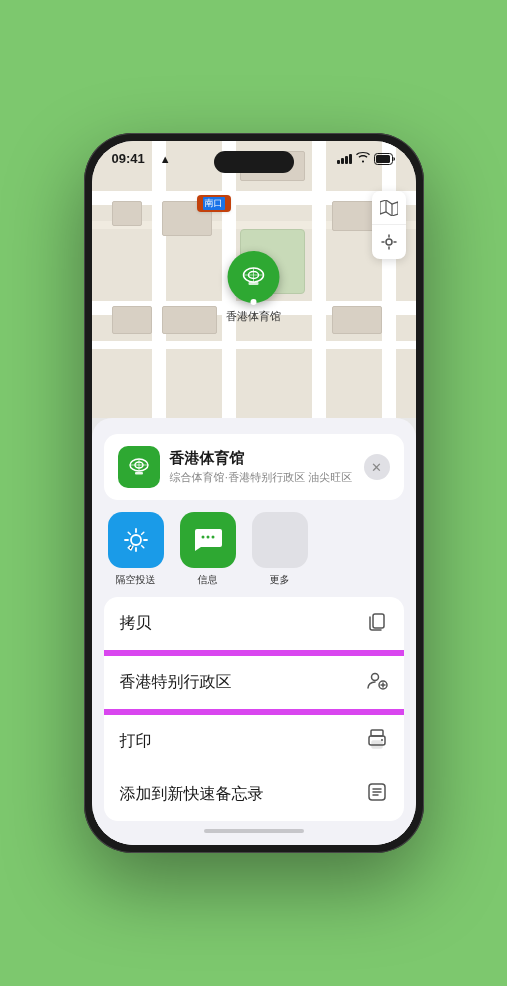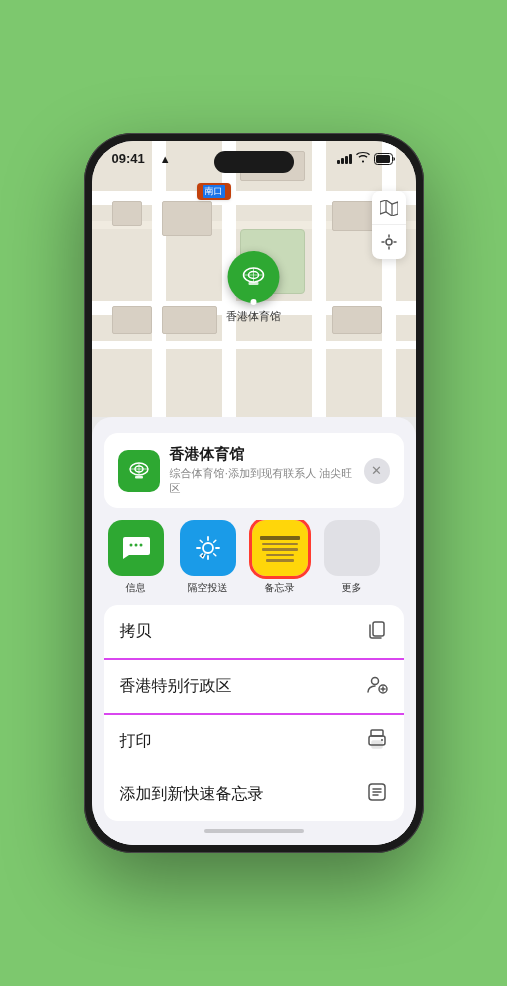--- a/index.html
+++ b/index.html
@@ -140,21 +140,21 @@
     .pin-label {
       margin-top: 6px;
       font-size: 11px;
       color: #333;
       font-weight: 500;
       white-space: nowrap;
     }
     
     .map-label {
       position: absolute;
-      top: 42px;
+      top: 54px;
       left: 105px;
       background: #c2410c;
       padding: 2px 6px;
       border-radius: 4px;
       font-size: 10px;
       color: #1a73e8;
       display: flex;
       align-items: center;
       gap: 2px;
       box-shadow: 0 1px 3px rgba(0,0,0,0.1);
@@ -278,21 +278,21 @@
       background: white;
       margin: 0 12px;
       border-radius: 14px;
       overflow: hidden;
     }
     .action-item {
       display: flex;
       align-items: center;
       justify-content: space-between;
       padding: 13px 16px;
-      border-bottom: 2px solid #d946ef;
+      border-bottom: 6px solid #d946ef;
     }
     .action-item:last-child { border-bottom: none; }
     .action-text {
       font-size: 16px;
       color: #1a1a1a;
     }
     .action-icon {
       font-size: 20px;
       color: #555;
     }
@@ -412,64 +412,54 @@
         <div class="place-icon">
           <svg width="26" height="26" viewBox="0 0 26 26" fill="none">
             <ellipse cx="13" cy="11" rx="9" ry="6" stroke="white" stroke-width="1.5" fill="none"></ellipse>
             <ellipse cx="13" cy="11" rx="4" ry="3" stroke="white" stroke-width="1.5" fill="none"></ellipse>
             <path d="M4 11h18M13 5v12" stroke="white" stroke-width="1" opacity="0.7"></path>
             <rect x="9" y="18" width="8" height="2.5" rx="1" fill="white" opacity="0.9"></rect>
           </svg>
         </div>
         <div class="place-info">
           <div class="place-name">香港体育馆</div>
-          <div class="place-desc">综合体育馆·添加到现有联系人 油尖旺区</div>
+          <div class="place-desc">综合体育馆·香港特别行政区 油尖旺区</div>
         </div>
         <div class="close-btn">
           <span>✕</span>
         </div>
       </div>
 
       <div class="apps-row">
+
+        <div class="app-item">
+          <div class="app-icon airdrop">
+            <svg width="32" height="32" viewBox="0 0 32 32">
+              <circle cx="16" cy="16" r="5" fill="none" stroke="white" stroke-width="1.8"></circle>
+              <path d="M16 8V5M16 27v-3M8 16H5M27 16h-3" stroke="white" stroke-width="1.8" stroke-linecap="round"></path>
+              <path d="M10.3 10.3L8.2 8.2M23.8 23.8l-2.1-2.1M10.3 21.7L8.2 23.8M23.8 8.2l-2.1 2.1" stroke="white" stroke-width="1.5" stroke-linecap="round"></path>
+              <path d="M13 22l-2 4-2-1.5" stroke="white" stroke-width="1.5" stroke-linecap="round" stroke-linejoin="round"></path>
+            </svg>
+          </div>
+          <span class="app-label">隔空投送</span>
+        </div>
 
         <div class="app-item">
           <div class="app-icon messages">
             <svg width="34" height="34" viewBox="0 0 34 34">
               <path d="M5 6h24a2 2 0 012 2v14a2 2 0 01-2 2H10l-6 4V8a2 2 0 012-2z" fill="white"></path>
               <circle cx="12" cy="14" r="1.5" fill="#2ea832"></circle>
               <circle cx="17" cy="14" r="1.5" fill="#2ea832"></circle>
               <circle cx="22" cy="14" r="1.5" fill="#2ea832"></circle>
             </svg>
           </div>
           <span class="app-label">信息</span>
         </div>
 
-        <div class="app-item">
-          <div class="app-icon airdrop">
-            <svg width="32" height="32" viewBox="0 0 32 32">
-              <circle cx="16" cy="16" r="5" fill="none" stroke="white" stroke-width="1.8"></circle>
-              <path d="M16 8V5M16 27v-3M8 16H5M27 16h-3" stroke="white" stroke-width="1.8" stroke-linecap="round"></path>
-              <path d="M10.3 10.3L8.2 8.2M23.8 23.8l-2.1-2.1M10.3 21.7L8.2 23.8M23.8 8.2l-2.1 2.1" stroke="white" stroke-width="1.5" stroke-linecap="round"></path>
-              <path d="M13 22l-2 4-2-1.5" stroke="white" stroke-width="1.5" stroke-linecap="round" stroke-linejoin="round"></path>
-            </svg>
-          </div>
-          <span class="app-label">隔空投送</span>
-        </div>
-
-
-        <div class="app-item">
-          <div class="app-icon notes-selected" style="background:#ffd60a;outline:3px solid #ff3b30;border-radius:14px;width:56px;height:56px;display:flex;flex-direction:column;padding:8px 8px 6px;gap:3px;">
-            <div style="height:3.5px;background:#7a6215;border-radius:1px;width:100%;"></div>
-            <div style="height:2.5px;background:#a08030;border-radius:1px;width:90%;"></div>
-            <div style="height:2.5px;background:#a08030;border-radius:1px;width:90%;"></div>
-            <div style="height:2.5px;background:#a08030;border-radius:1px;width:70%;"></div>
-            <div style="height:2.5px;background:#a08030;border-radius:1px;width:70%;"></div>
-          </div>
-          <span class="app-label">备忘录</span>
-        </div>
+
 
         <div class="app-item">
           <div class="app-icon more" style="width:56px;height:56px;display:flex;flex-direction:column;align-items:center;justify-content:center;gap:4px;">
             
             
           </div>
           <span class="app-label">更多</span>
         </div>
 
       </div>

